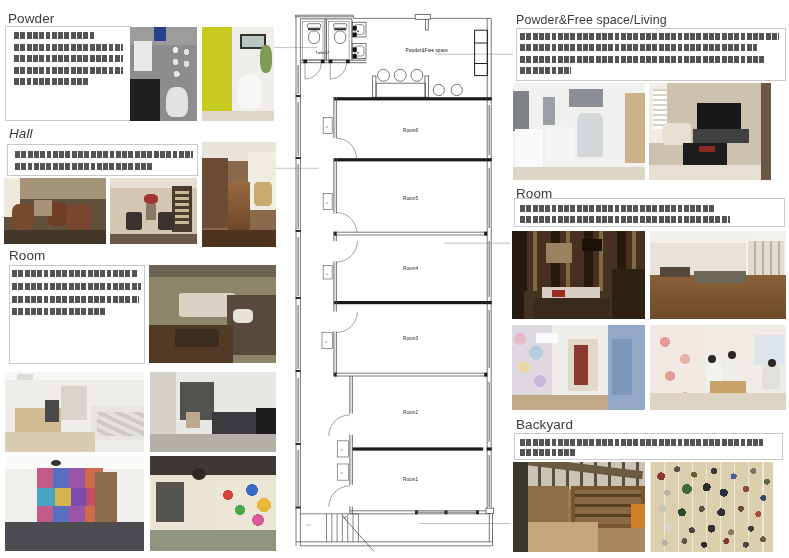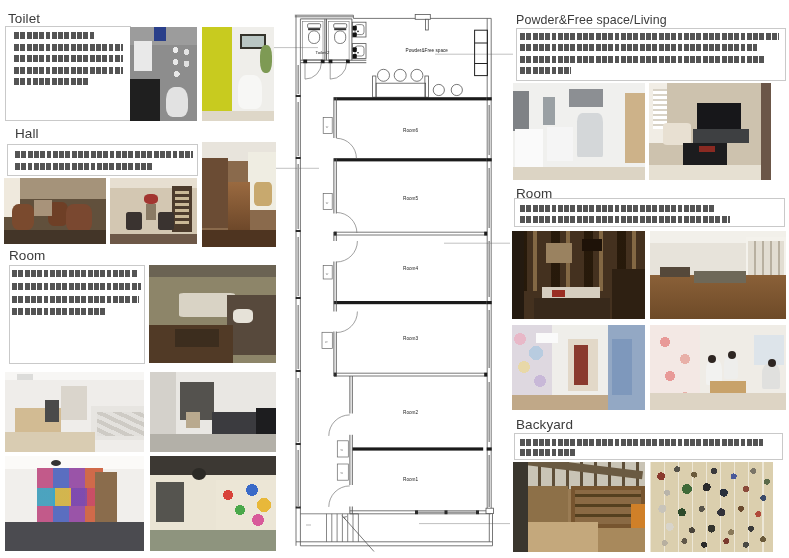--- a/index.html
+++ b/index.html
@@ -8,21 +8,21 @@
   .abs{position:absolute;}
   .hd{position:absolute;color:#3b3b3b;font-size:13.5px;letter-spacing:0.1px;line-height:1.1;white-space:nowrap;}
   .box{position:absolute;border:1px solid #c9c9c9;background:#fff;}
   .jl{position:absolute;height:7.1px;
       background:repeating-linear-gradient(90deg,#545454 0px,#545454 4.9px,rgba(0,0,0,0) 4.9px,rgba(0,0,0,0) 6.3px);}
   .ph{position:absolute;overflow:hidden;}
 </style>
 </head>
 <body>
 
-<div class="hd" style="left:8px;top:11.7px;">Toilet</div>
+<div class="hd" style="left:8px;top:11.7px;">Powder</div>
 
 <div class="box" style="left:5px;top:26px;width:123.5px;height:93px;"></div>
 
 <div class="jl" style="left:14px;top:32px;width:80px;"></div>
 
 <div class="jl" style="left:14px;top:43.6px;width:109px;"></div>
 
 <div class="jl" style="left:14px;top:55.2px;width:109px;"></div>
 
 <div class="jl" style="left:14px;top:66.8px;width:109px;"></div>
@@ -45,21 +45,21 @@
 
 <div class="ph" style="left:202px;top:26.5px;width:71.5px;height:94px;background:#efeeea;">
   <div class="abs" style="left:0;top:0;width:30px;height:100%;background:#c8cb1f;"></div>
   <div class="abs" style="left:38px;top:7px;width:26px;height:15px;background:#35342c;"></div>
   <div class="abs" style="left:40px;top:9px;width:22px;height:11px;background:#b9c6c3;"></div>
   <div class="abs" style="left:58px;top:18px;width:12px;height:28px;background:#7e9a54;border-radius:40%;"></div>
   <div class="abs" style="left:36px;top:48px;width:24px;height:34px;background:#f7f7f5;border-radius:35% 35% 25% 25%;"></div>
   <div class="abs" style="left:0px;top:84px;width:100%;height:10px;background:#ded7c8;"></div>
 </div>
 
-<div class="hd" style="left:15px;top:126.9px;">Hall</div>
+<div class="hd" style="left:9px;top:126.9px;font-style:italic;">Hall</div>
 
 <div class="box" style="left:7px;top:144px;width:189px;height:30px;"></div>
 
 <div class="jl" style="left:14.7px;top:151px;width:178px;"></div>
 
 <div class="jl" style="left:14.7px;top:162.8px;width:138px;"></div>
 
 <div class="ph" style="left:4px;top:177.5px;width:101.5px;height:66px;background:#61503c;">
   <div class="abs" style="left:0;top:0;width:100%;height:32%;background:#a5937a;"></div>
   <div class="abs" style="left:0;top:0;width:16px;height:60%;background:#efe9dd;"></div>

